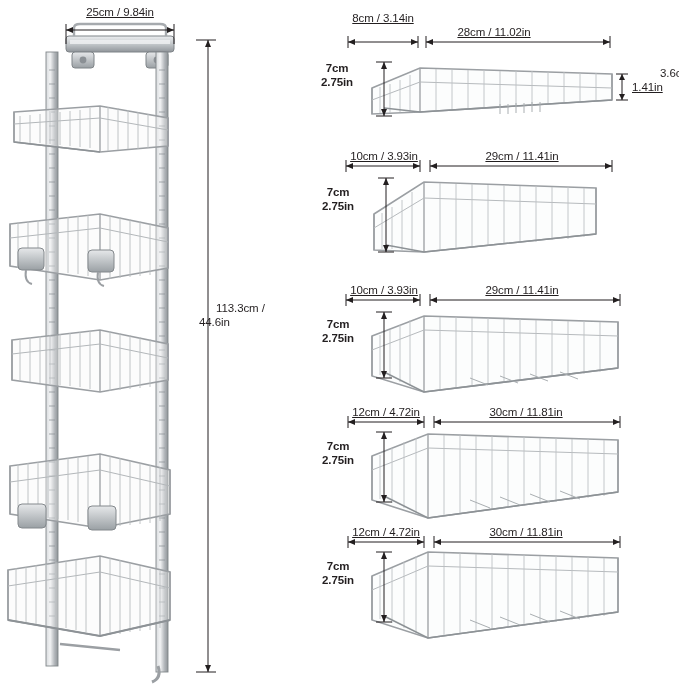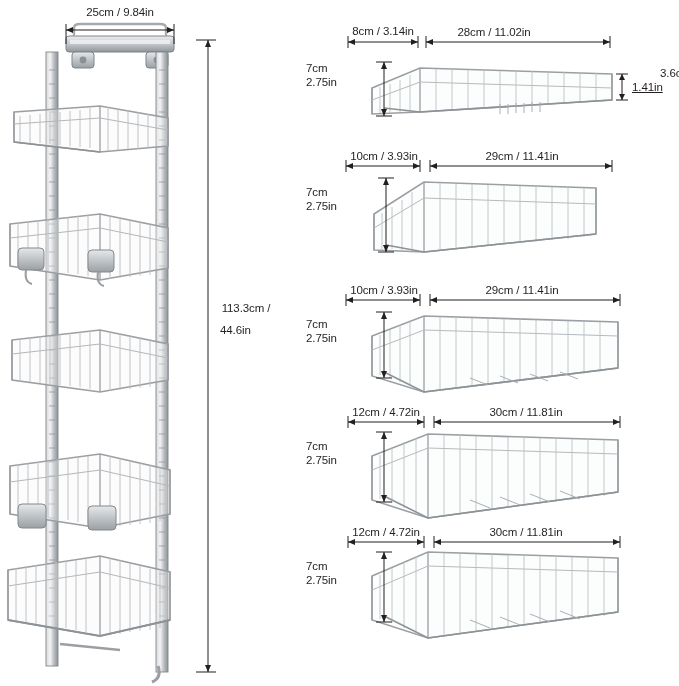--- a/index.html
+++ b/index.html
@@ -21,22 +21,22 @@
     width: 679px; height: 686px;
   }
   .dim {
     position: absolute;
     font-size: 11.5px;
     line-height: 13px;
     color: #231f20;
     white-space: pre;
     letter-spacing: -0.1px;
   }
-  .dim.center { text-align: center; }
-  .dim.right { text-align: left; }
+  .dim.center { text-align: center; text-decoration: underline; }
+  .dim.right { text-align: center; font-weight: bold; }
   svg.overlay {
     position: absolute;
     left: 0; top: 0;
     width: 679px; height: 686px;
     pointer-events: none;
   }
 </style>
 </head>
 <body>
 
@@ -393,24 +393,24 @@
       <line x1="384" y1="552" x2="384" y2="622"></line>
       <path d="M384 552 L381 559 L387 559 Z" fill="#231f20" stroke="none"></path>
       <path d="M384 622 L381 615 L387 615 Z" fill="#231f20" stroke="none"></path>
       <line x1="376" y1="552" x2="392" y2="552"></line>
       <line x1="376" y1="622" x2="392" y2="622"></line>
     </g>
   </svg>
 
   <div class="dim center" style="left:58px; top:6px; width:124px;">25cm / 9.84in</div>
 
-  <div class="dim" style="left:216px; top:302px; width:60px;text-align:center;">113.3cm /</div>
-  <div class="dim" style="left:220px; top:316px; width:60px;margin-top:8px;">44.6in</div>
-
-  <div class="dim center" style="left:338px; top:25px; width:90px;">8cm / 3.14in</div>
+  <div class="dim" style="left:216px; top:302px; width:60px;">113.3cm /</div>
+  <div class="dim" style="left:199px; top:316px; width:60px;">44.6in</div>
+
+  <div class="dim center" style="left:338px; top:12px; width:90px;">8cm / 3.14in</div>
   <div class="dim center" style="left:424px; top:26px; width:140px;">28cm / 11.02in</div>
   <div class="dim right" style="left:306px; top:62px; width:62px;">7cm</div>
   <div class="dim right" style="left:306px; top:76px; width:62px;">2.75in</div>
   <div class="dim" style="left:660px; top:67px; width:48px;">3.6cm</div>
   <div class="dim" style="left:632px; top:81px; width:48px;text-decoration:underline;">1.41in</div>
 
   <div class="dim center" style="left:336px; top:150px; width:96px;">10cm / 3.93in</div>
   <div class="dim center" style="left:452px; top:150px; width:140px;">29cm / 11.41in</div>
   <div class="dim right" style="left:306px; top:186px; width:64px;">7cm</div>
   <div class="dim right" style="left:306px; top:200px; width:64px;">2.75in</div>

